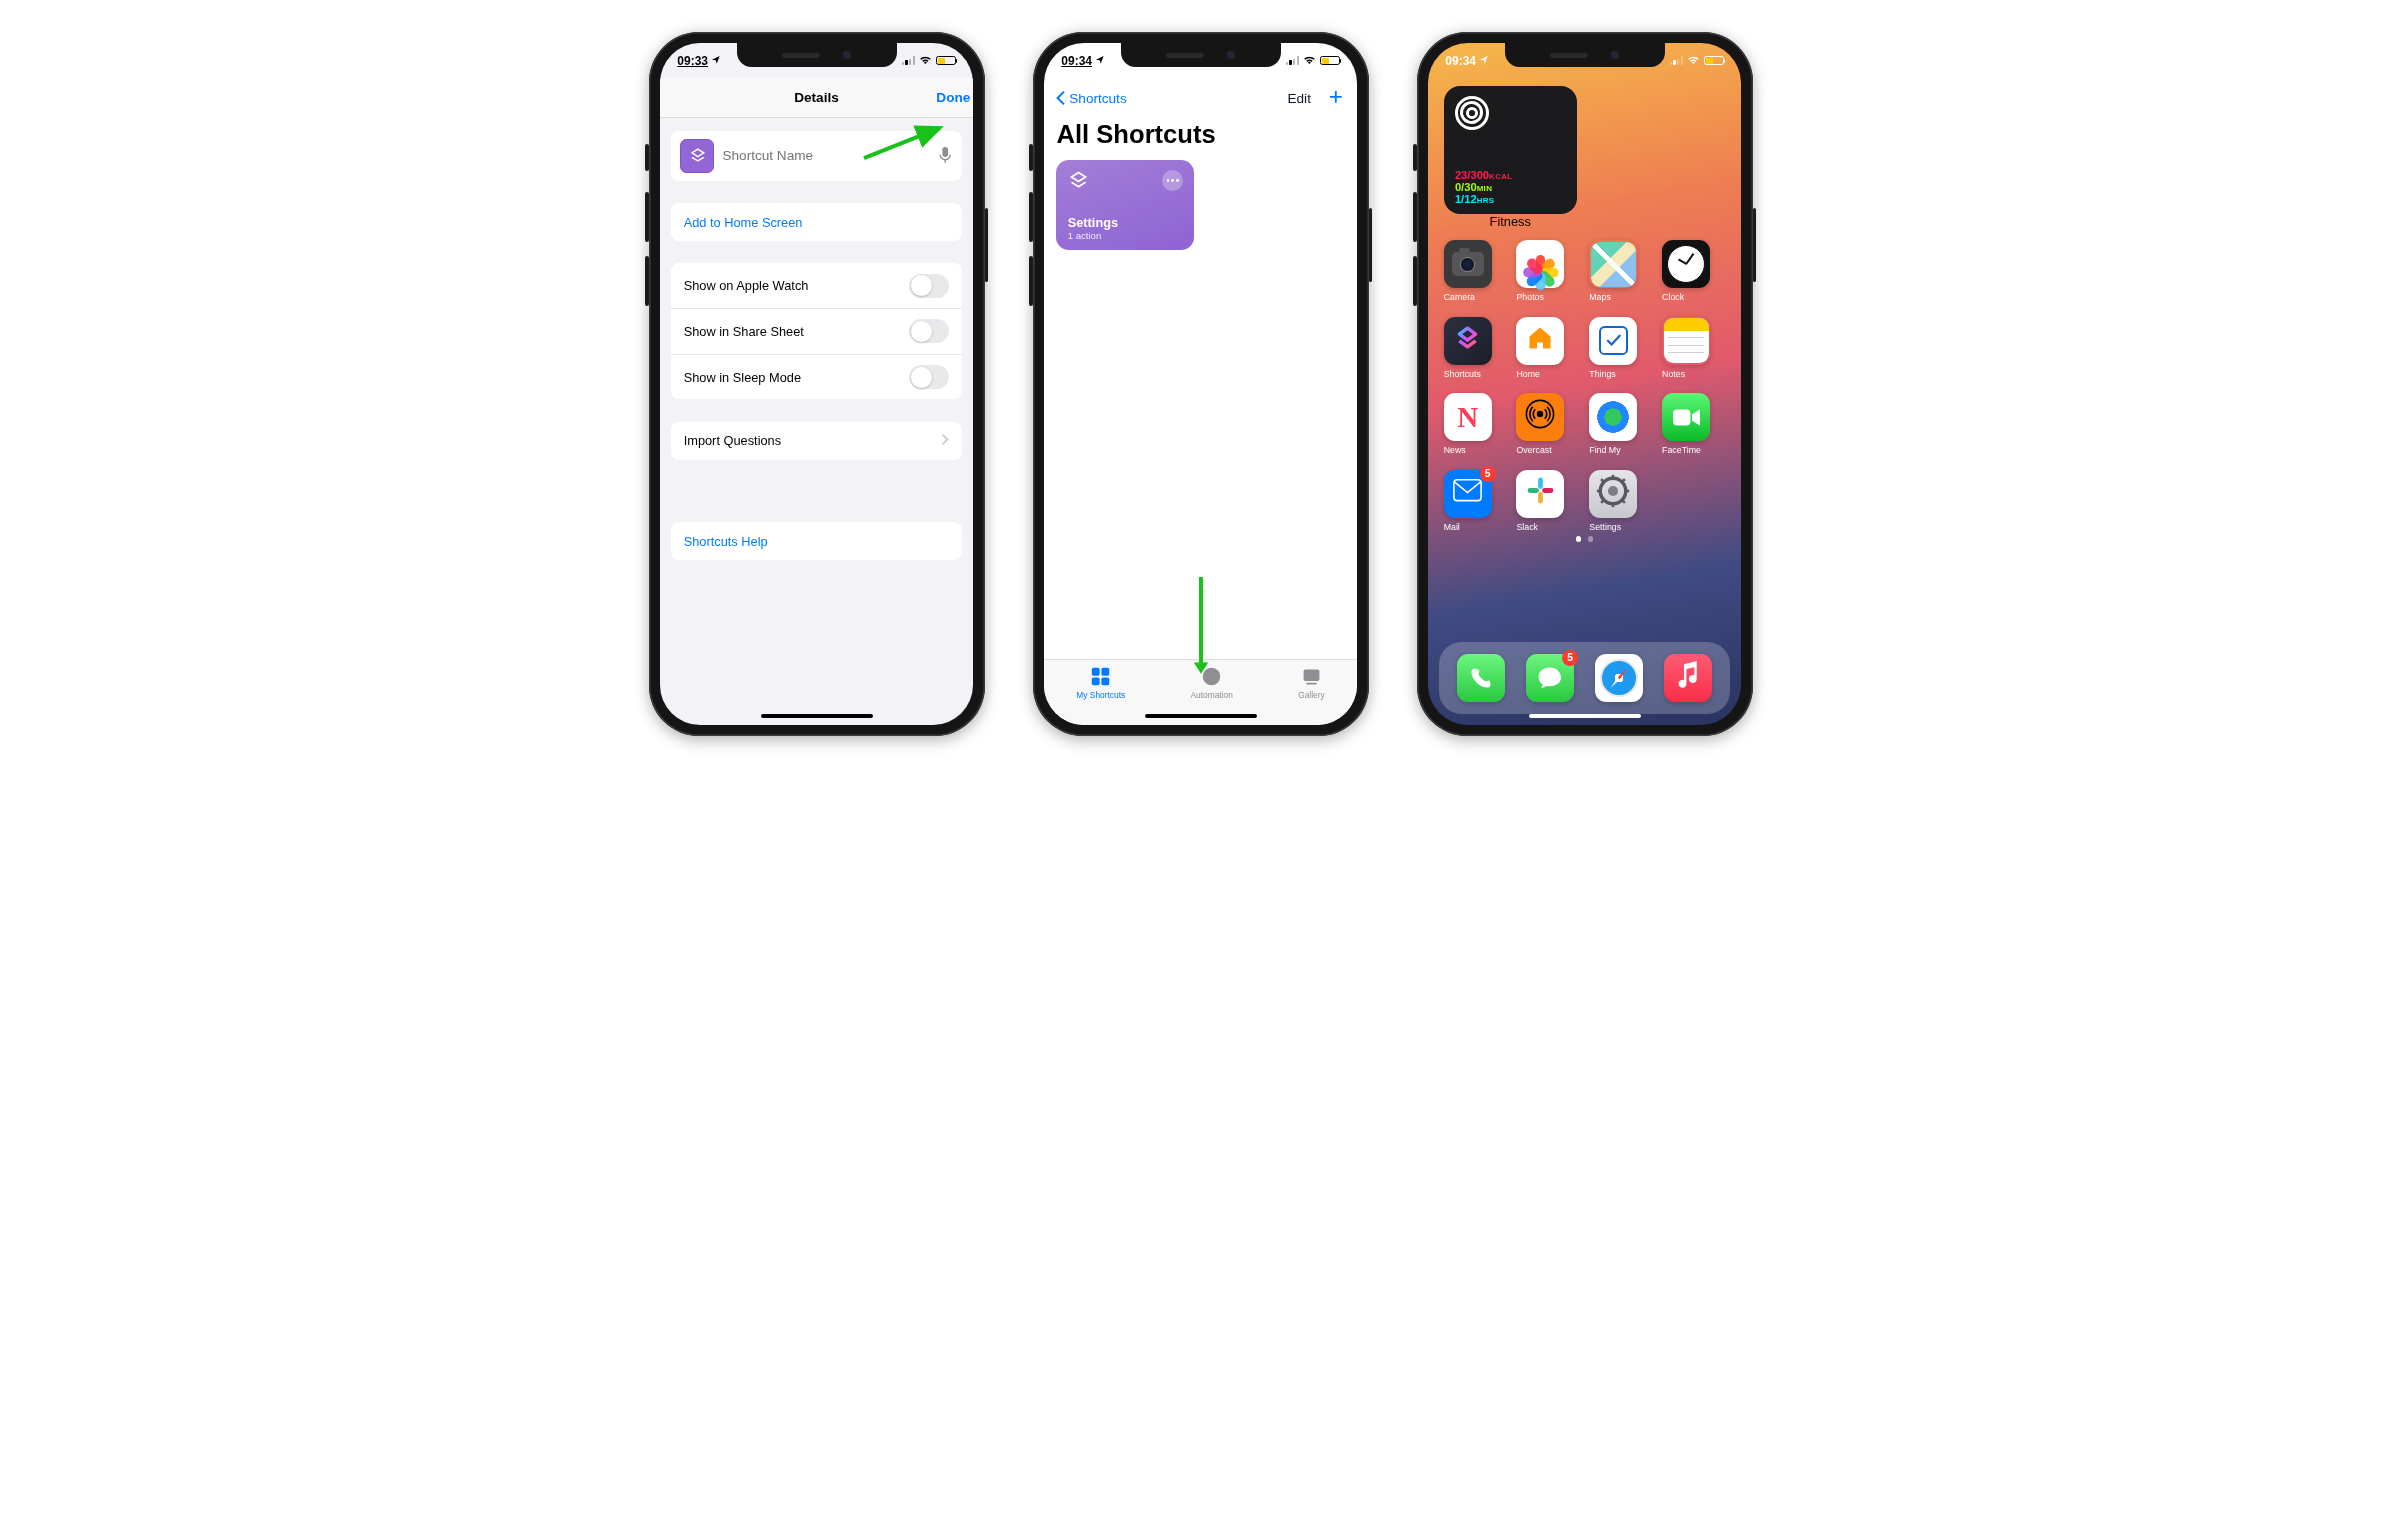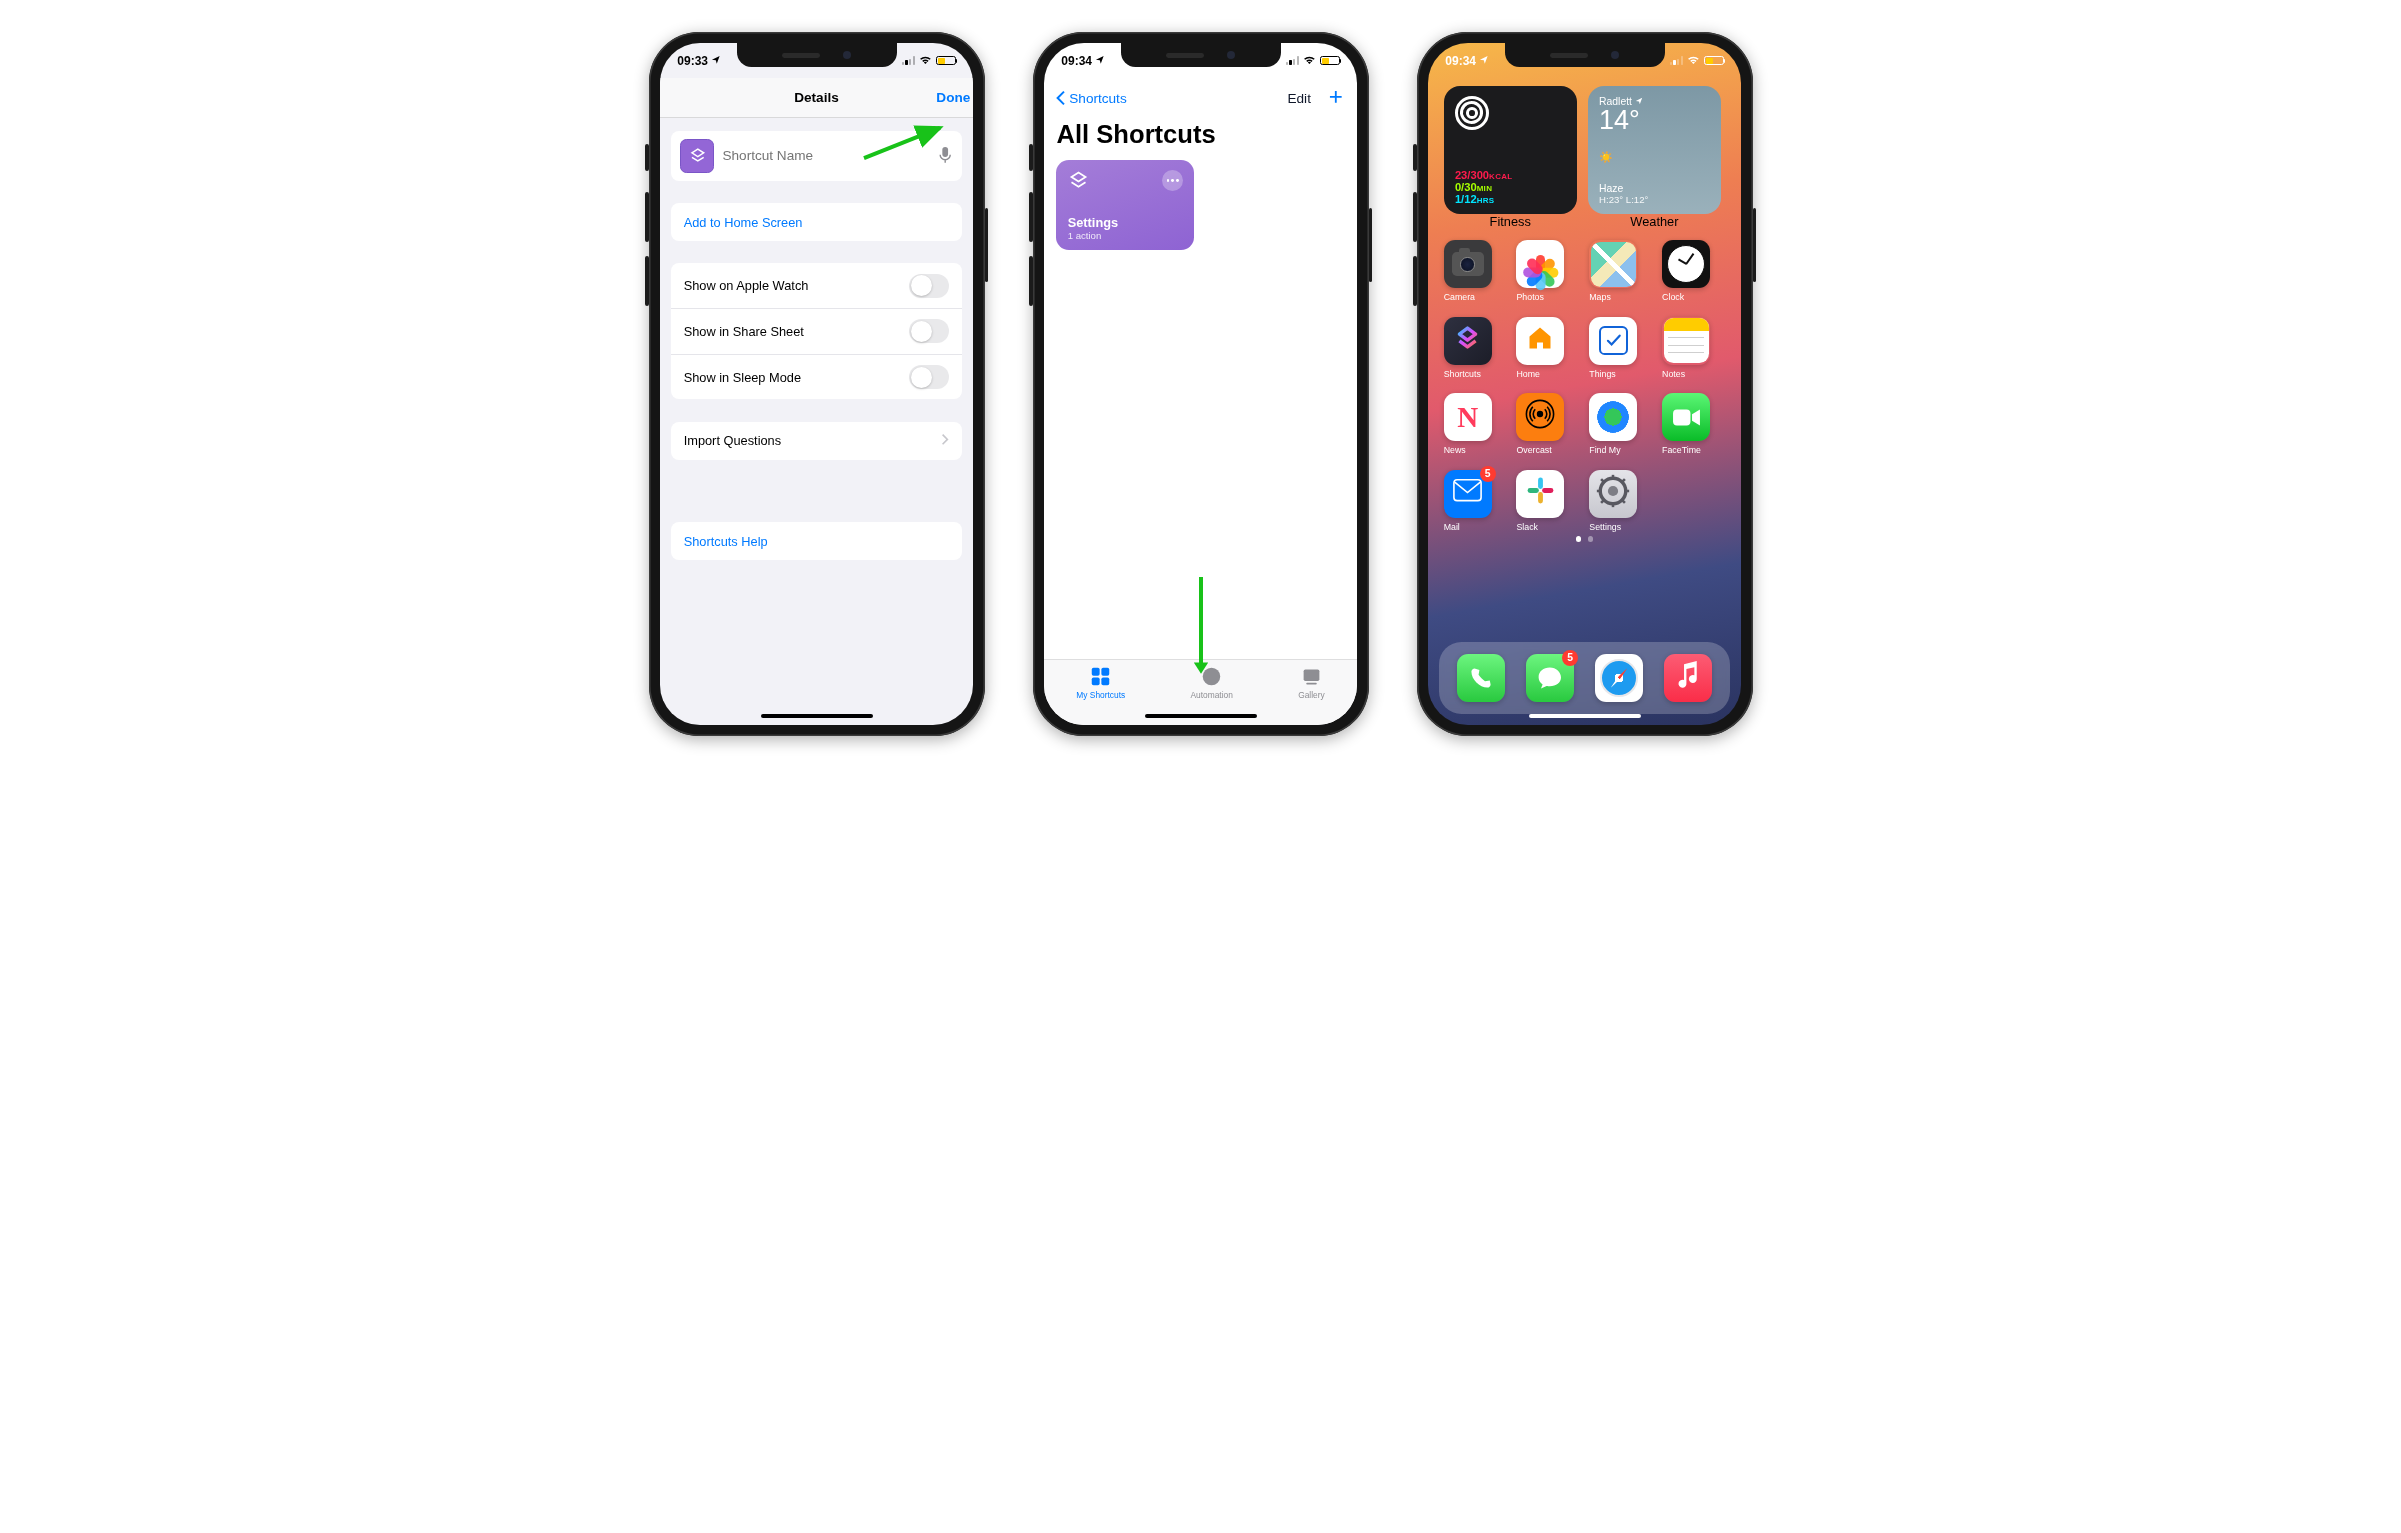--- a/index.html
+++ b/index.html
@@ -53,21 +53,21 @@
     z-index:100;
   }
   .notch .speaker{ width:38px;height:4.8px;background:#2a2a2a;border-radius:2.4px;}
   .notch .cam{ width:8px;height:8px;background:#232838;border-radius:50%;}
 
   
   .statusbar {
     height:35px; display:flex; justify-content:space-between; align-items:center;
     padding: 0 17.6px; font-size:12px; font-weight:600; position:relative; z-index:50;
   }
-  .statusbar.dark { color:#000; }
+  .statusbar.dark { color:#000;text-decoration:underline; }
   .statusbar.light { color:#fff; }
   .sb-left { display:flex; align-items:center; gap:3.2px; }
   .loc-icon svg { width:9.6px; height:9.6px; }
   .sb-right-icons { display:flex; align-items:center; gap:4px; }
 
   .signal { display:flex; align-items:flex-end; gap:1.2px; height:8.8px; }
   .signal span { width:2.4px; background:currentColor; border-radius:0.8px; display:block;}
   .signal span.dim { opacity:.28; }
   .signal span:nth-child(1){height:3.2px;}
   .signal span:nth-child(2){height:4.8px;}
@@ -546,39 +546,20 @@
               <div class="ring r3"></div>
           </div>
           <div>
             <div class="f-line fc-red"><span>23/300</span><span class="unit">KCAL</span></div>
             <div class="f-line fc-grn"><span>0/30</span><span class="unit">MIN</span></div>
             <div class="f-line fc-cyn"><span>1/12</span><span class="unit">HRS</span></div>
           </div>
         </div>
         <div class="wlabel">Fitness</div>
       </div>
-      <div style="display:flex;flex-direction:column;align-items:center;">
-        <div class="widget w-weather">
-          <div>
-            <div class="loc">
-                <span>Radlett</span>
-                <svg width="8" height="8" viewBox="0 0 20 20" fill="#fff">
-                  <path d="M2 10l16-8-6 16-2-7z"></path>
-                </svg>
-              </div>
-            <div class="temp">14°</div>
-          </div>
-          <div>
-            <div style="font-size:11.2px;">☀️</div>
-            <div class="cond">Haze</div>
-            <div class="hl"><span>H:23°</span> <span>L:12°</span></div>
-          </div>
-        </div>
-        <div class="wlabel">Weather</div>
-      </div>
     </div>
 
     <div class="app-grid">
 
       <div class="app">
         <div class="icn bg-grey">
             <div class="camera-draw">
               <div class="lens"></div>
             </div>
           </div>

